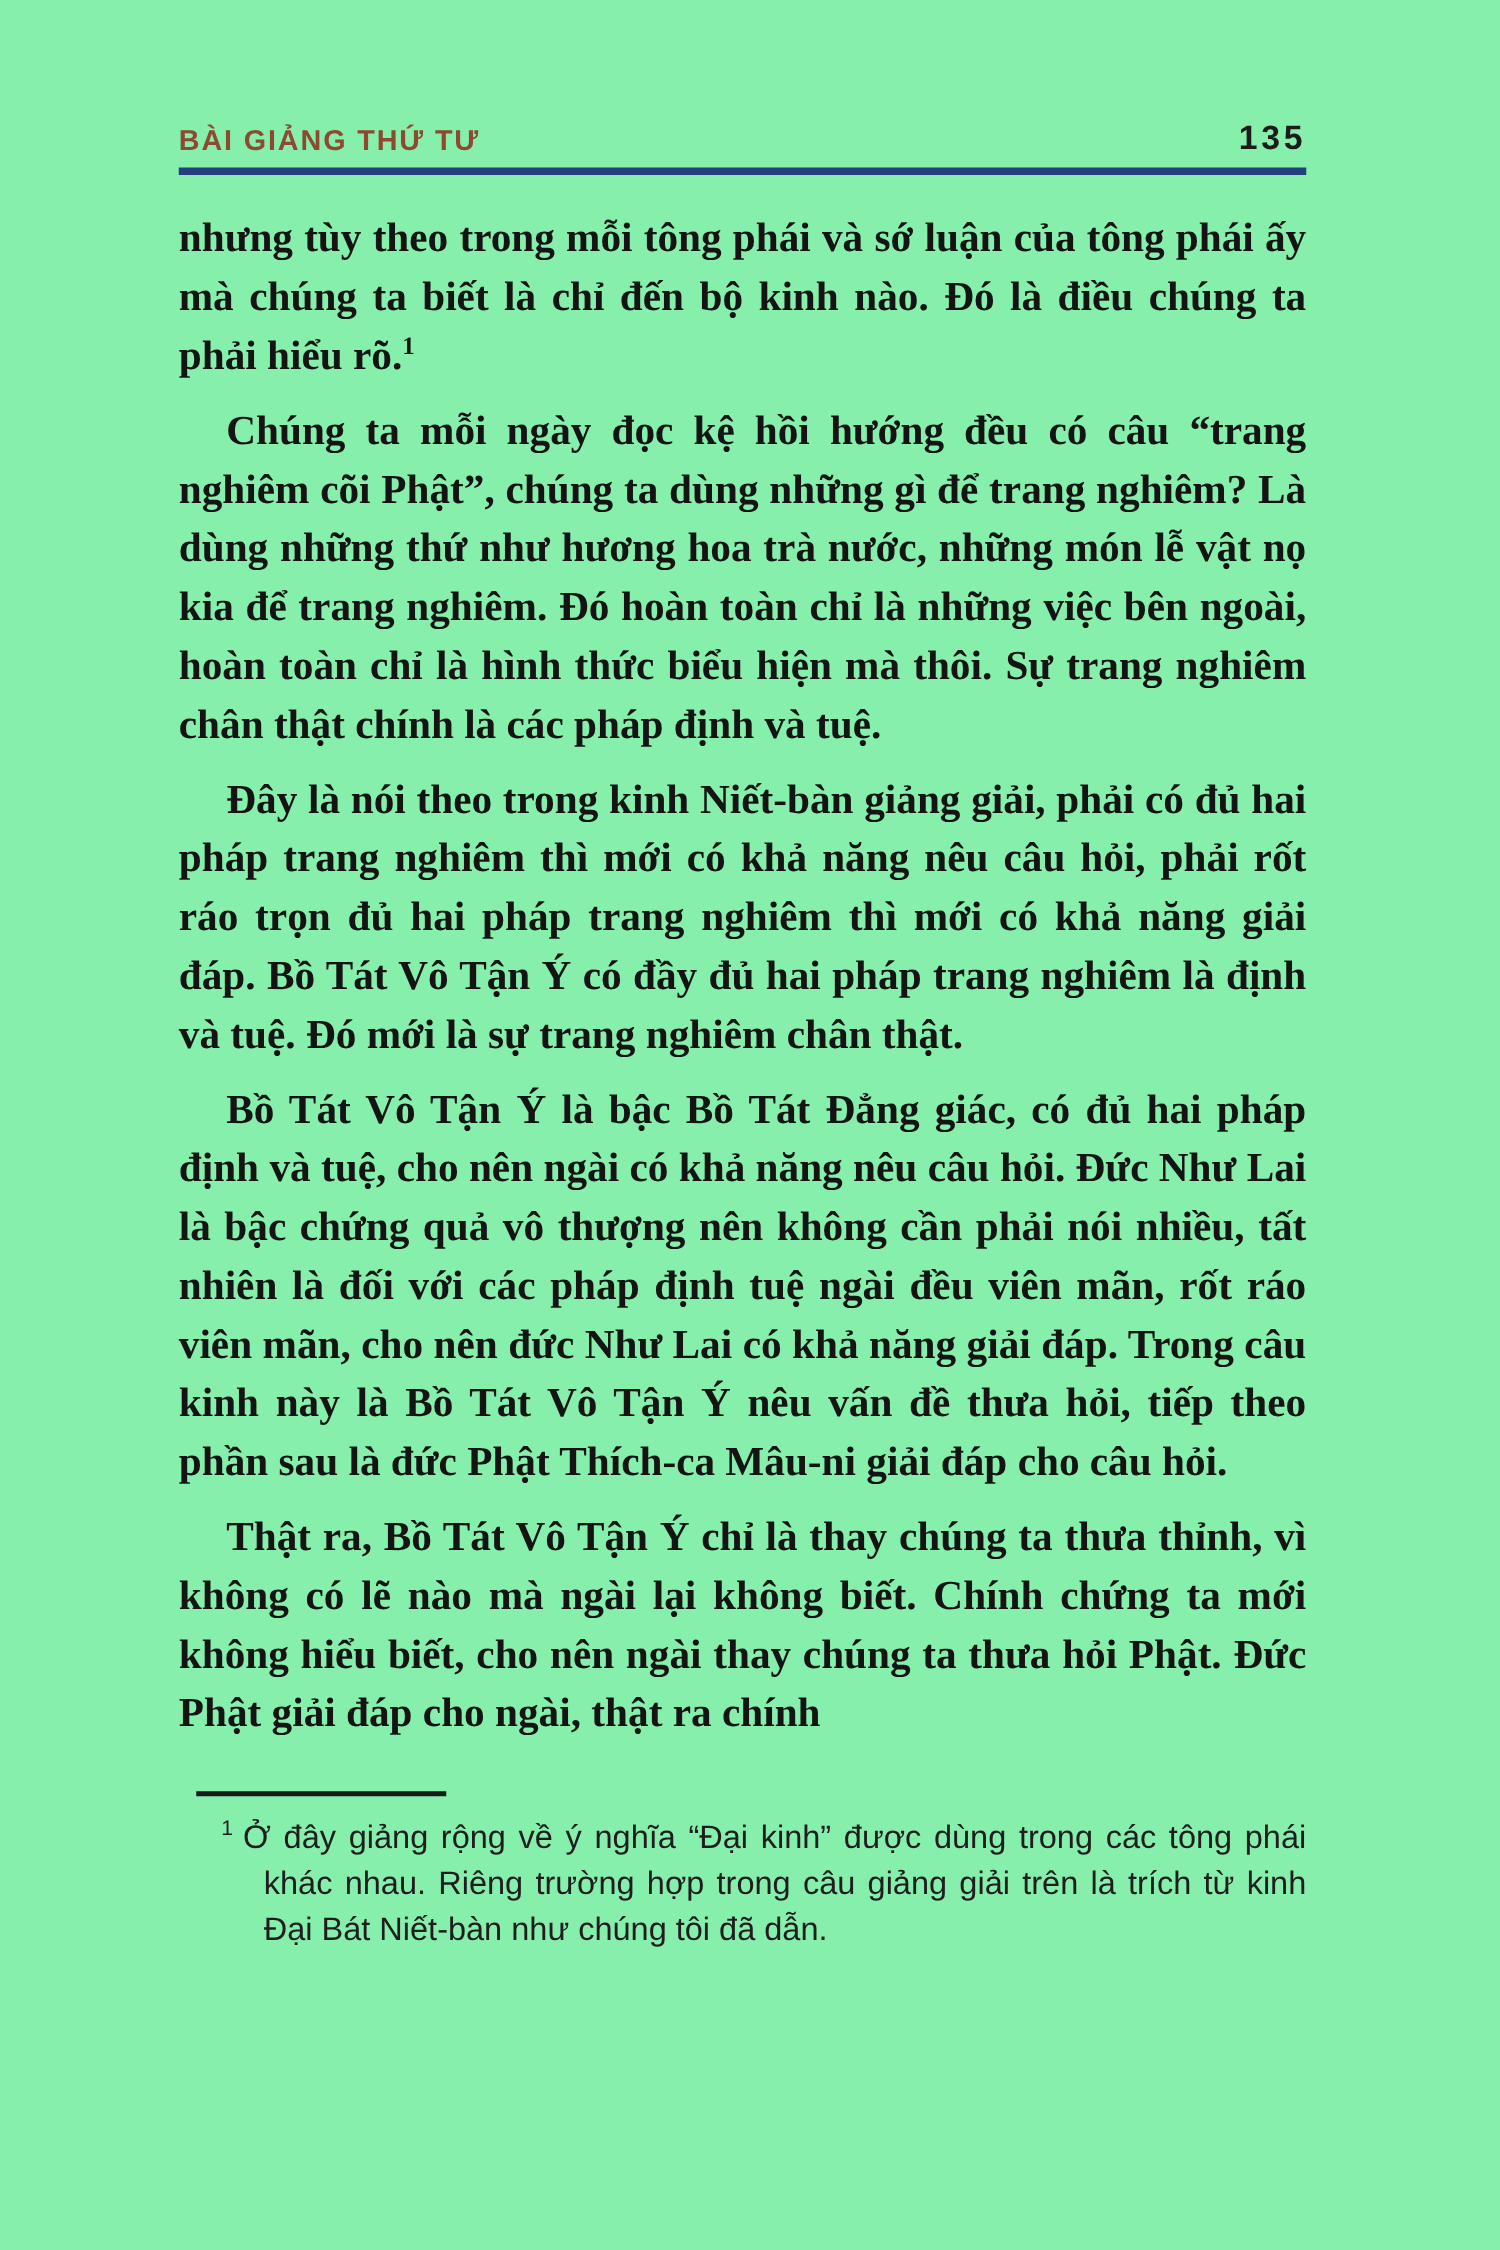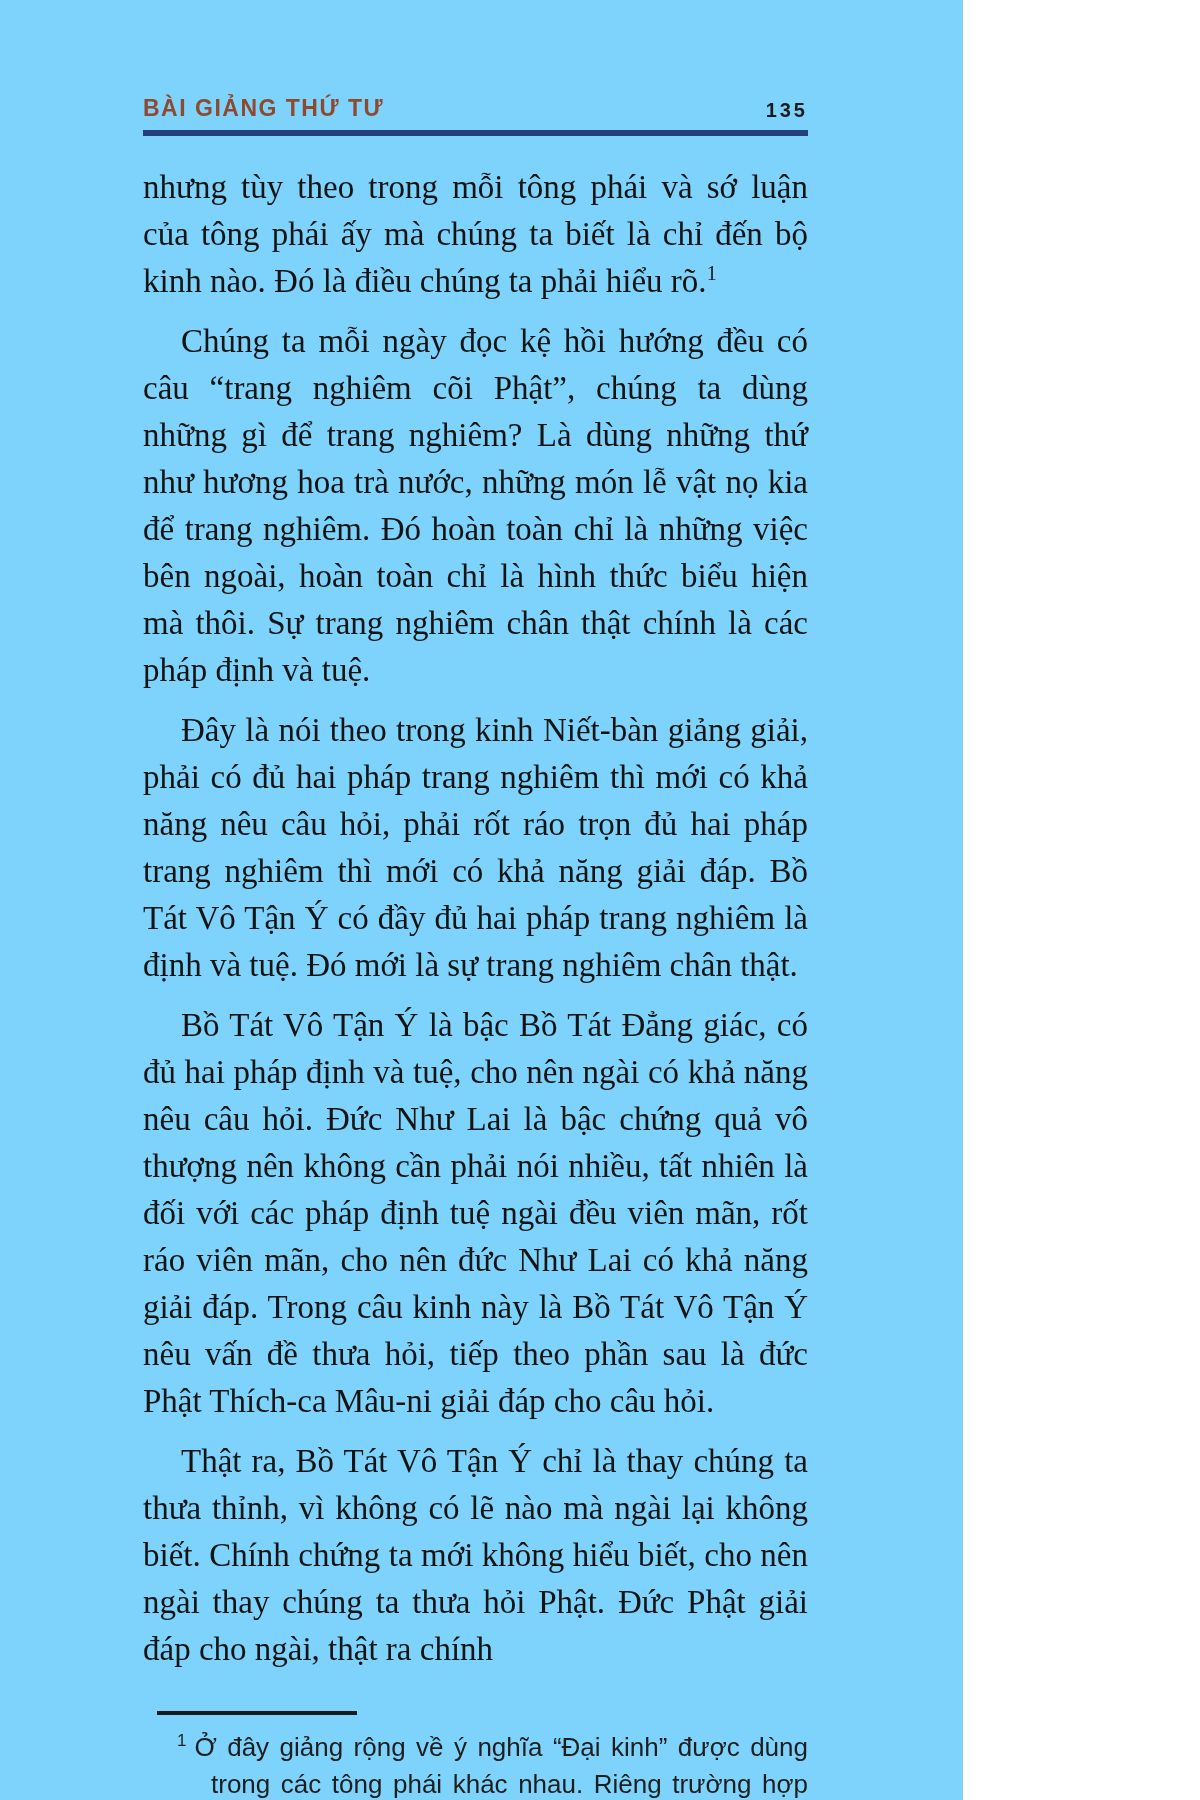--- a/index.html
+++ b/index.html
@@ -2,60 +2,61 @@
 <html><head>
 <meta charset="utf-8">
 <style>
   html, body {
     margin: 0;
     padding: 0;
     background: #ffffff;
   }
   .page {
     position: relative;
-    width: 963px;
+    width: 1200px;
     height: 1800px;
-    background: #7dd3fc;
+    background: #86efac;
     box-sizing: border-box;
     padding: 95px 155px 0 143px;
     overflow: hidden;
   }
   
   .header-row {
     display: flex;
     justify-content: space-between;
     align-items: flex-end;
   }
   .running-title {
     font-family: "Liberation Sans", "DejaVu Sans", sans-serif;
     font-weight: bold;
     font-size: 23px;
     letter-spacing: 1.5px;
     color: #8d4a30;
   }
   .page-number {
     font-family: "Liberation Sans", "DejaVu Sans", sans-serif;
     font-weight: bold;
-    font-size: 20px;
+    font-size: 27px;
     letter-spacing: 3px;
     color: #1c1c1c;
   }
   .header-rule {
     height: 6px;
     background: #24407c;
     margin-top: 8px;
   }
   
   .body-text {
     margin-top: 28px;
     font-family: "Liberation Serif", "DejaVu Serif", serif;
     font-size: 33px;
     line-height: 47px;
     color: #141414;
     text-align: justify;
+    font-weight: bold;
   }
   .para { margin: 0 0 13px 0; }
   .para.indent { text-indent: 38px; }
   .fn-ref {
     font-size: 20px;
     line-height: 0;
     vertical-align: super;
   }
   
   .footnote-area { margin-top: 38px; }

